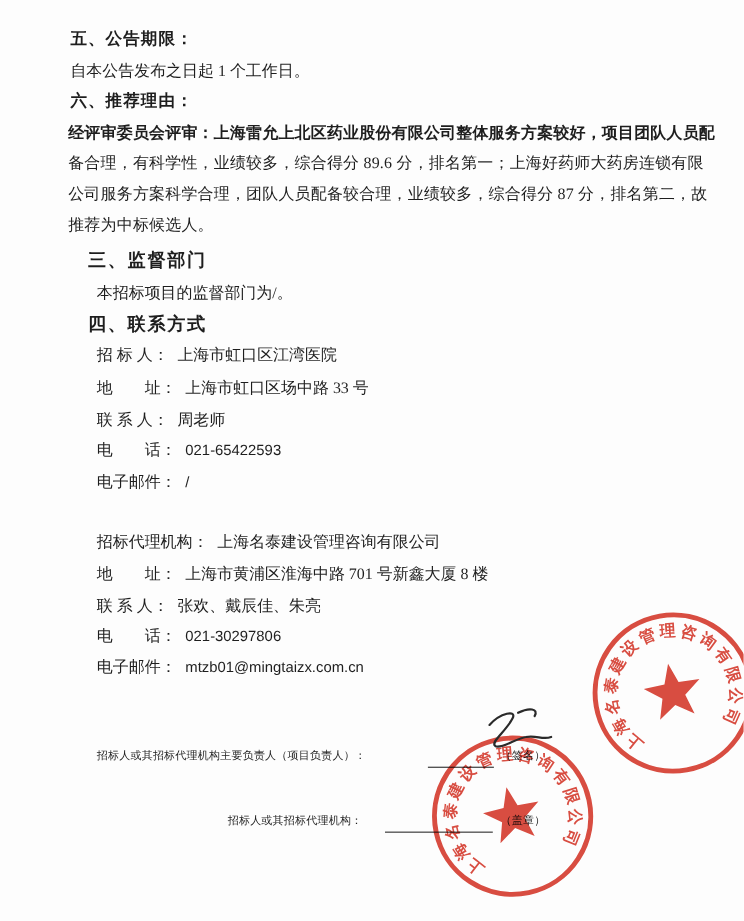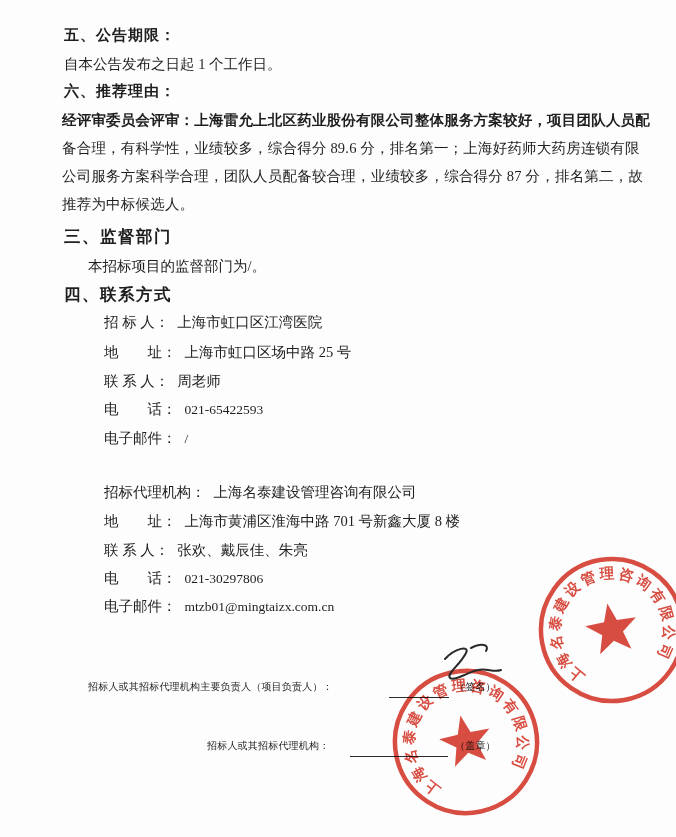--- a/index.html
+++ b/index.html
@@ -2,29 +2,29 @@
 <html><head>
 <meta charset="utf-8">
 <style>
   html,body{margin:0;padding:0;}
   body{
     width:676px;height:837px;background:#fdfdfd;overflow:hidden;position:relative;
     font-family:"Liberation Serif","DejaVu Serif",serif;color:#1e1e1e;
   }
   .abs{position:absolute;white-space:pre;}
   .h-minor{font-size:15px;font-weight:bold;letter-spacing:1px;}
-  .h-major{font-size:16.5px;font-weight:bold;letter-spacing:1.5px;}
+  .h-major{font-size:16.5px;font-weight:bold;letter-spacing:1.5px;margin-left:16px;}
   .body-t{font-size:14.5px;}
   .pline{position:absolute;left:62px;width:556px;font-size:14.5px;
          text-align:justify;text-align-last:justify;letter-spacing:.2px;white-space:nowrap;}
   .pline.last{text-align:left;text-align-last:left;}
   .row{position:absolute;left:88px;font-size:14.5px;}
-  .row .lbl{white-space:pre;margin-left:16px;}
+  .row .lbl{white-space:pre;}
   .row .val{margin-left:8px;}
-  .mono{font-family:Liberation Serif, serif;font-size:13.5px;}
+  .mono{font-family:Liberation Sans, sans-serif;font-size:13.5px;}
   .sig-line{position:absolute;font-size:10px;letter-spacing:.2px;white-space:pre;}
   .uline{position:absolute;border-bottom:1.5px solid #2b2b2b;height:16px;}
   .stamp{position:absolute;mix-blend-mode:multiply;opacity:.9;}
   .signature{position:absolute;}
 </style>
 </head>
 <body>
 
 <div class="abs h-minor" style="left:64px;top:26px;">五、公告期限：</div>
 <div class="abs body-t" style="left:64px;top:55px;">自本公告发布之日起 1 个工作日。</div>
@@ -37,21 +37,21 @@
 
 <div class="abs h-major" style="left:64px;top:226px;">三、监督部门</div>
 <div class="abs body-t" style="left:88px;top:257px;">本招标项目的监督部门为/。</div>
 
 <div class="abs h-major" style="left:64px;top:284px;">四、联系方式</div>
 
 <div class="row" style="top:313px;">
   <span class="lbl">招 标 人：</span><span class="val">上海市虹口区江湾医院</span>
 </div>
 <div class="row" style="top:343px;">
-  <span class="lbl">地　　址：</span><span class="val">上海市虹口区场中路 25 号</span>
+  <span class="lbl">地　　址：</span><span class="val">上海市虹口区场中路 33 号</span>
 </div>
 <div class="row" style="top:372px;">
   <span class="lbl">联 系 人：</span><span class="val">周老师</span>
 </div>
 <div class="row" style="top:400px;">
   <span class="lbl">电　　话：</span><span class="val mono">021-65422593</span>
 </div>
 <div class="row" style="top:429px;">
   <span class="lbl">电子邮件：</span><span class="val mono">/</span>
 </div>

